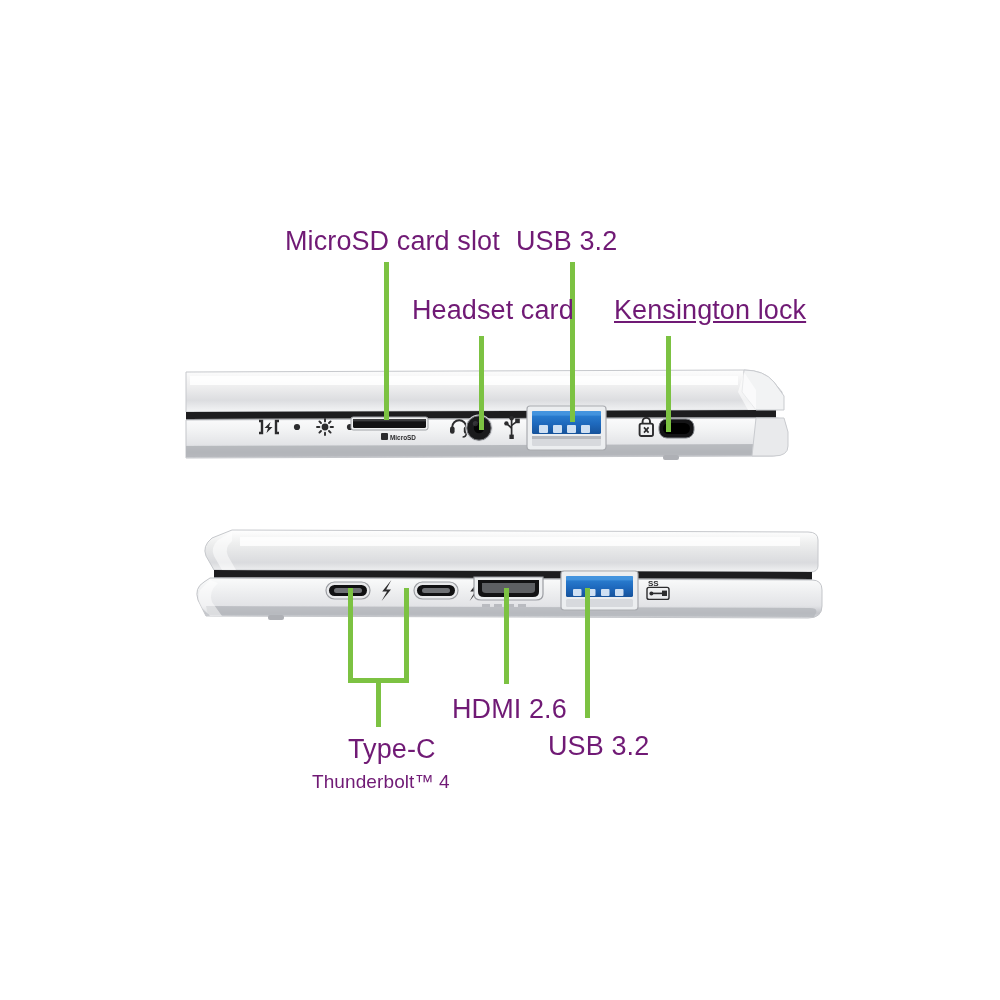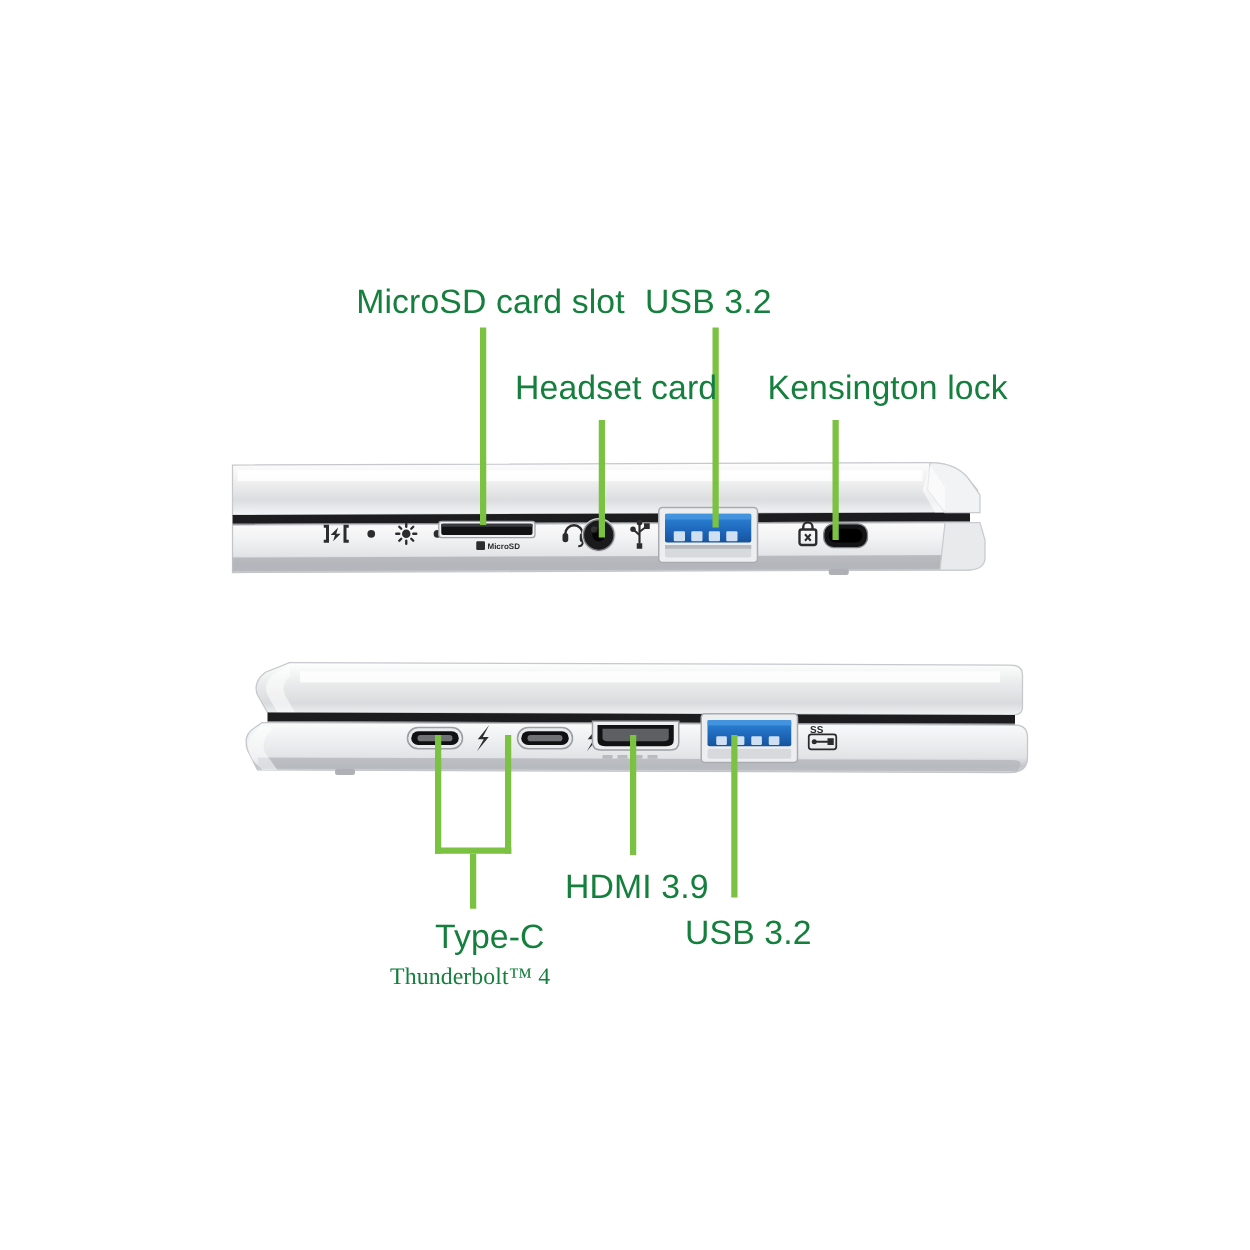--- a/index.html
+++ b/index.html
@@ -17,26 +17,26 @@
   }
   #stage {
     position: absolute;
     inset: 0;
     width: 1000px;
     height: 1000px;
   }
   .label {
     position: absolute;
     white-space: nowrap;
-    color: #15803d;
+    color: #701a75;
     font-weight: 400;
     letter-spacing: 0.1px;
   }
   .label.lg { font-size: 27px; }
-  .label.sm { font-size: 19px; font-family: Liberation Serif, serif; }
+  .label.sm { font-size: 19px; }
   .leader {
     position: absolute;
     background: #7cc242;
   }
   svg.art {
     position: absolute;
     left: 0;
     top: 0;
     width: 1000px;
     height: 1000px;
@@ -279,23 +279,23 @@
   <div class="leader" style="left:404px; top:588px; width:5px; height:95px;"></div>
   <div class="leader" style="left:348px; top:678px; width:61px; height:5px;"></div>
   <div class="leader" style="left:376px; top:683px; width:5px; height:44px;"></div>
 
   <div class="label lg" style="left:285px; top:226px;">MicroSD card slot</div>
 
   <div class="label lg" style="left:516px; top:226px;">USB 3.2</div>
 
   <div class="label lg" style="left:412px; top:295px;">Headset card</div>
 
-  <div class="label lg" style="left:614px; top:295px;">Kensington lock</div>
-
-  <div class="label lg" style="left:452px; top:694px;">HDMI 3.9</div>
+  <div class="label lg" style="left:614px; top:295px;text-decoration:underline;">Kensington lock</div>
+
+  <div class="label lg" style="left:452px; top:694px;">HDMI 2.6</div>
 
   <div class="label lg" style="left:548px; top:731px;">USB 3.2</div>
 
   <div class="label lg" style="left:348px; top:734px;">Type-C</div>
 
   <div class="label sm" style="left:312px; top:771px;">Thunderbolt™ 4</div>
 
 </div>
 
 </body></html>

